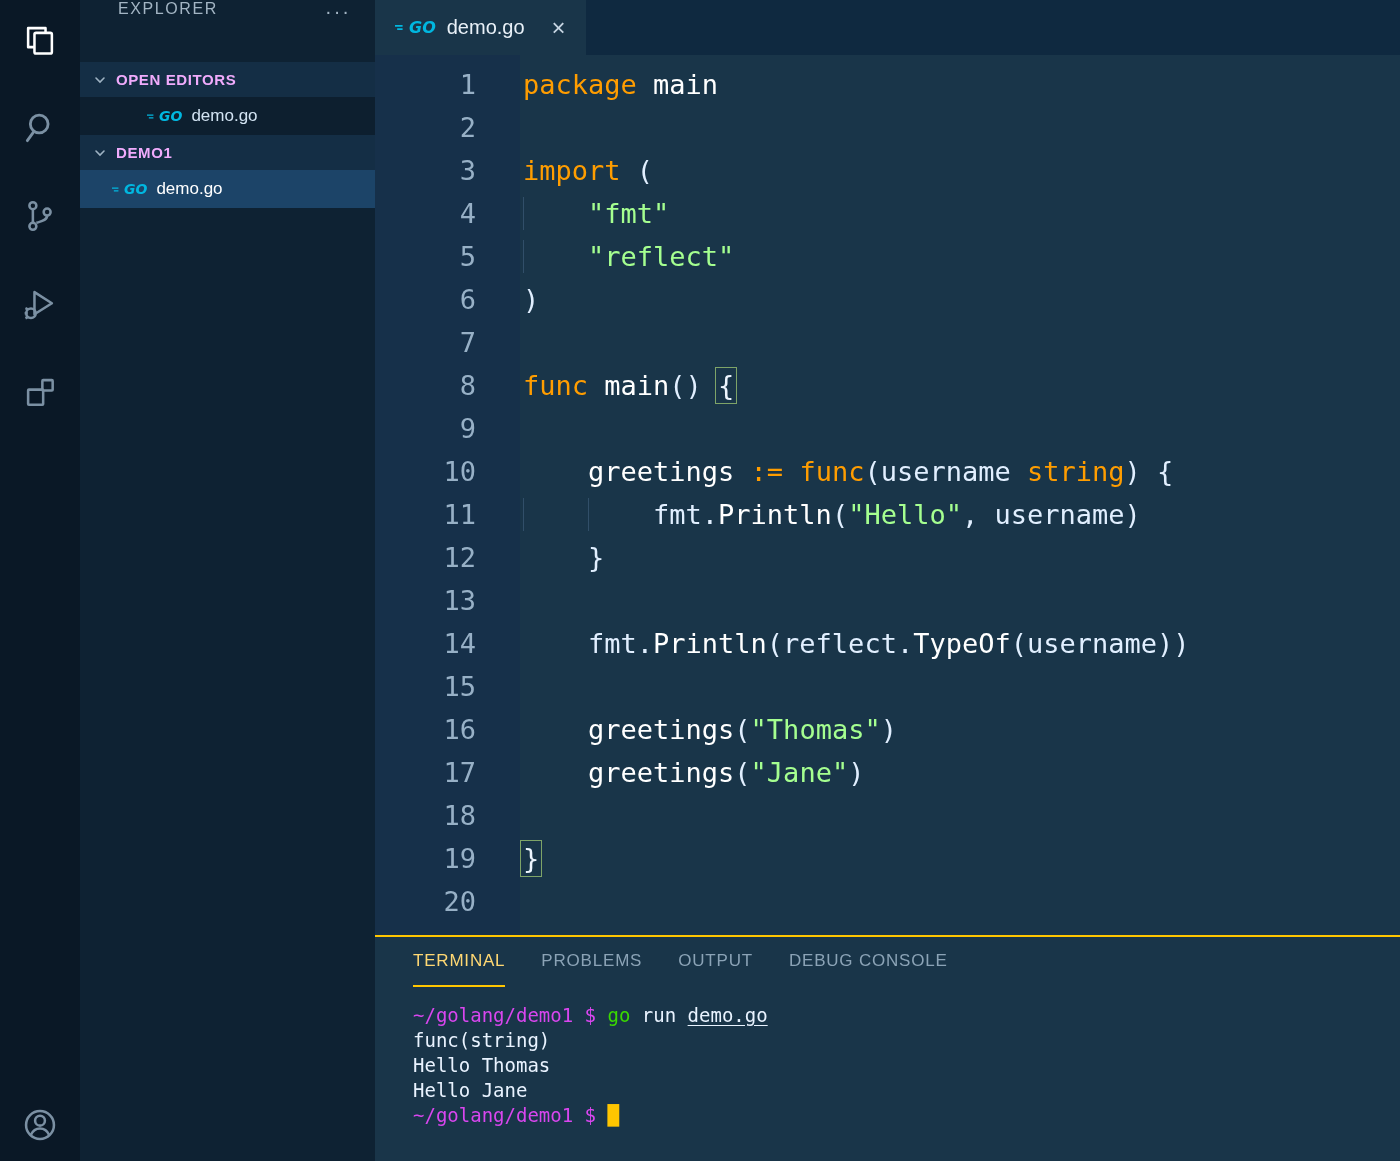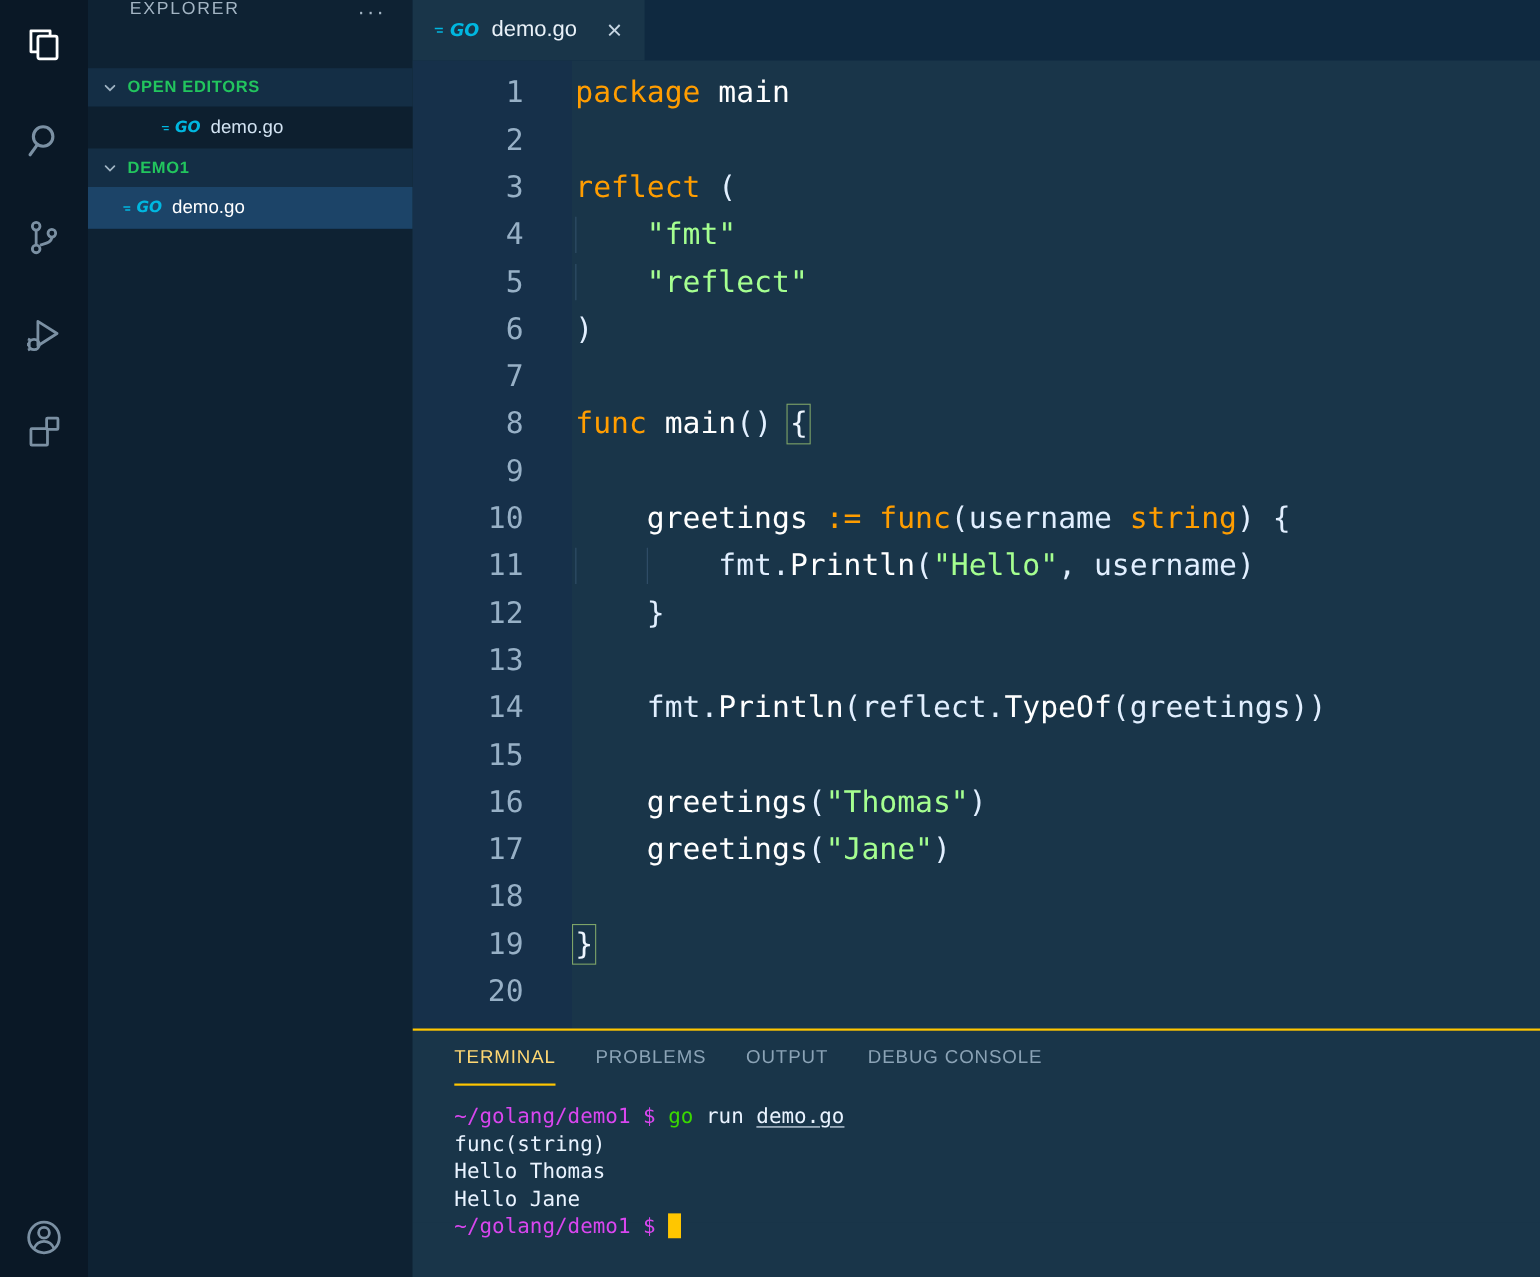--- a/index.html
+++ b/index.html
@@ -12,21 +12,21 @@
   .ab-item{width:44px;height:44px;display:flex;align-items:center;justify-content:center;color:#7b90a3;cursor:pointer}
   .ab-item.active{color:#ffffff}
   .ab-item svg{width:38px;height:38px}
   .ab-bottom{position:absolute;bottom:14px;left:0;width:80px;display:flex;justify-content:center}
 
   
   .sidebar{position:absolute;left:80px;top:0;width:295px;height:100%;background:#0e2233;z-index:4}
   .sb-title-row{height:62px;display:flex;align-items:flex-start;justify-content:space-between;padding:0 24px 0 38px}
   .sb-title{font-size:16px;letter-spacing:1.6px;color:#a3b5c4}
   .sb-dots{color:#a3b5c4;font-size:20px;letter-spacing:2px;cursor:pointer}
-  .sec-header{height:35px;display:flex;align-items:center;gap:8px;padding-left:12px;background:#142e45;color:#22c55e;font-weight:bold;font-size:15px;letter-spacing:.6px;cursor:pointer}
+  .sec-header{height:35px;display:flex;align-items:center;gap:8px;padding-left:12px;background:#142e45;color:#f0abfc;font-weight:bold;font-size:15px;letter-spacing:.6px;cursor:pointer}
   .sec-header svg{width:16px;height:16px;color:#9fb3c3;flex:none}
   .file-row{height:38px;display:flex;align-items:center;gap:9px;padding-left:32px;color:#d2e3f2;font-size:17px;cursor:pointer}
   .file-row.deep{padding-left:67px;background:#0d1f2f}
   .file-row.selected{background:#1c4468;color:#ffffff}
 
   
   .go-badge{display:inline-flex;align-items:center;color:#00b7e0;font-weight:bold;font-style:italic;font-size:14px;font-family:"DejaVu Sans",sans-serif;line-height:1}
   .go-badge svg{width:11px;height:11px;margin-right:1px}
 
   
@@ -172,21 +172,21 @@
         <div class="code-line">
           <span class="ln">1</span>
           <span class="code"><span class="c-kw">package</span><span class="c-tx"> </span><span class="c-fn">main</span></span>
         </div>
         <div class="code-line">
           <span class="ln">2</span>
           <span class="code"></span>
         </div>
         <div class="code-line">
           <span class="ln">3</span>
-          <span class="code"><span class="c-kw">reflect</span><span class="c-tx"> (</span></span>
+          <span class="code"><span class="c-kw">import</span><span class="c-tx"> (</span></span>
         </div>
         <div class="code-line">
           <span class="ln">4</span>
           <span class="code"><i class="ig" style="left: 3px;"></i><span class="c-tx">    </span><span class="c-st">"fmt"</span></span>
         </div>
         <div class="code-line">
           <span class="ln">5</span>
           <span class="code"><i class="ig" style="left: 3px;"></i><span class="c-tx">    </span><span class="c-st">"reflect"</span></span>
         </div>
         <div class="code-line">
@@ -216,21 +216,21 @@
         <div class="code-line">
           <span class="ln">12</span>
           <span class="code"><span class="c-tx">    }</span></span>
         </div>
         <div class="code-line">
           <span class="ln">13</span>
           <span class="code"></span>
         </div>
         <div class="code-line">
           <span class="ln">14</span>
-          <span class="code"><span class="c-tx">    fmt.</span><span class="c-fn">Println</span><span class="c-tx">(reflect.</span><span class="c-fn">TypeOf</span><span class="c-tx">(greetings))</span></span>
+          <span class="code"><span class="c-tx">    fmt.</span><span class="c-fn">Println</span><span class="c-tx">(reflect.</span><span class="c-fn">TypeOf</span><span class="c-tx">(username))</span></span>
         </div>
         <div class="code-line">
           <span class="ln">15</span>
           <span class="code"></span>
         </div>
         <div class="code-line">
           <span class="ln">16</span>
           <span class="code"><span class="c-tx">    </span><span class="c-fn">greetings</span><span class="c-tx">(</span><span class="c-st">"Thomas"</span><span class="c-tx">)</span></span>
         </div>
         <div class="code-line">

